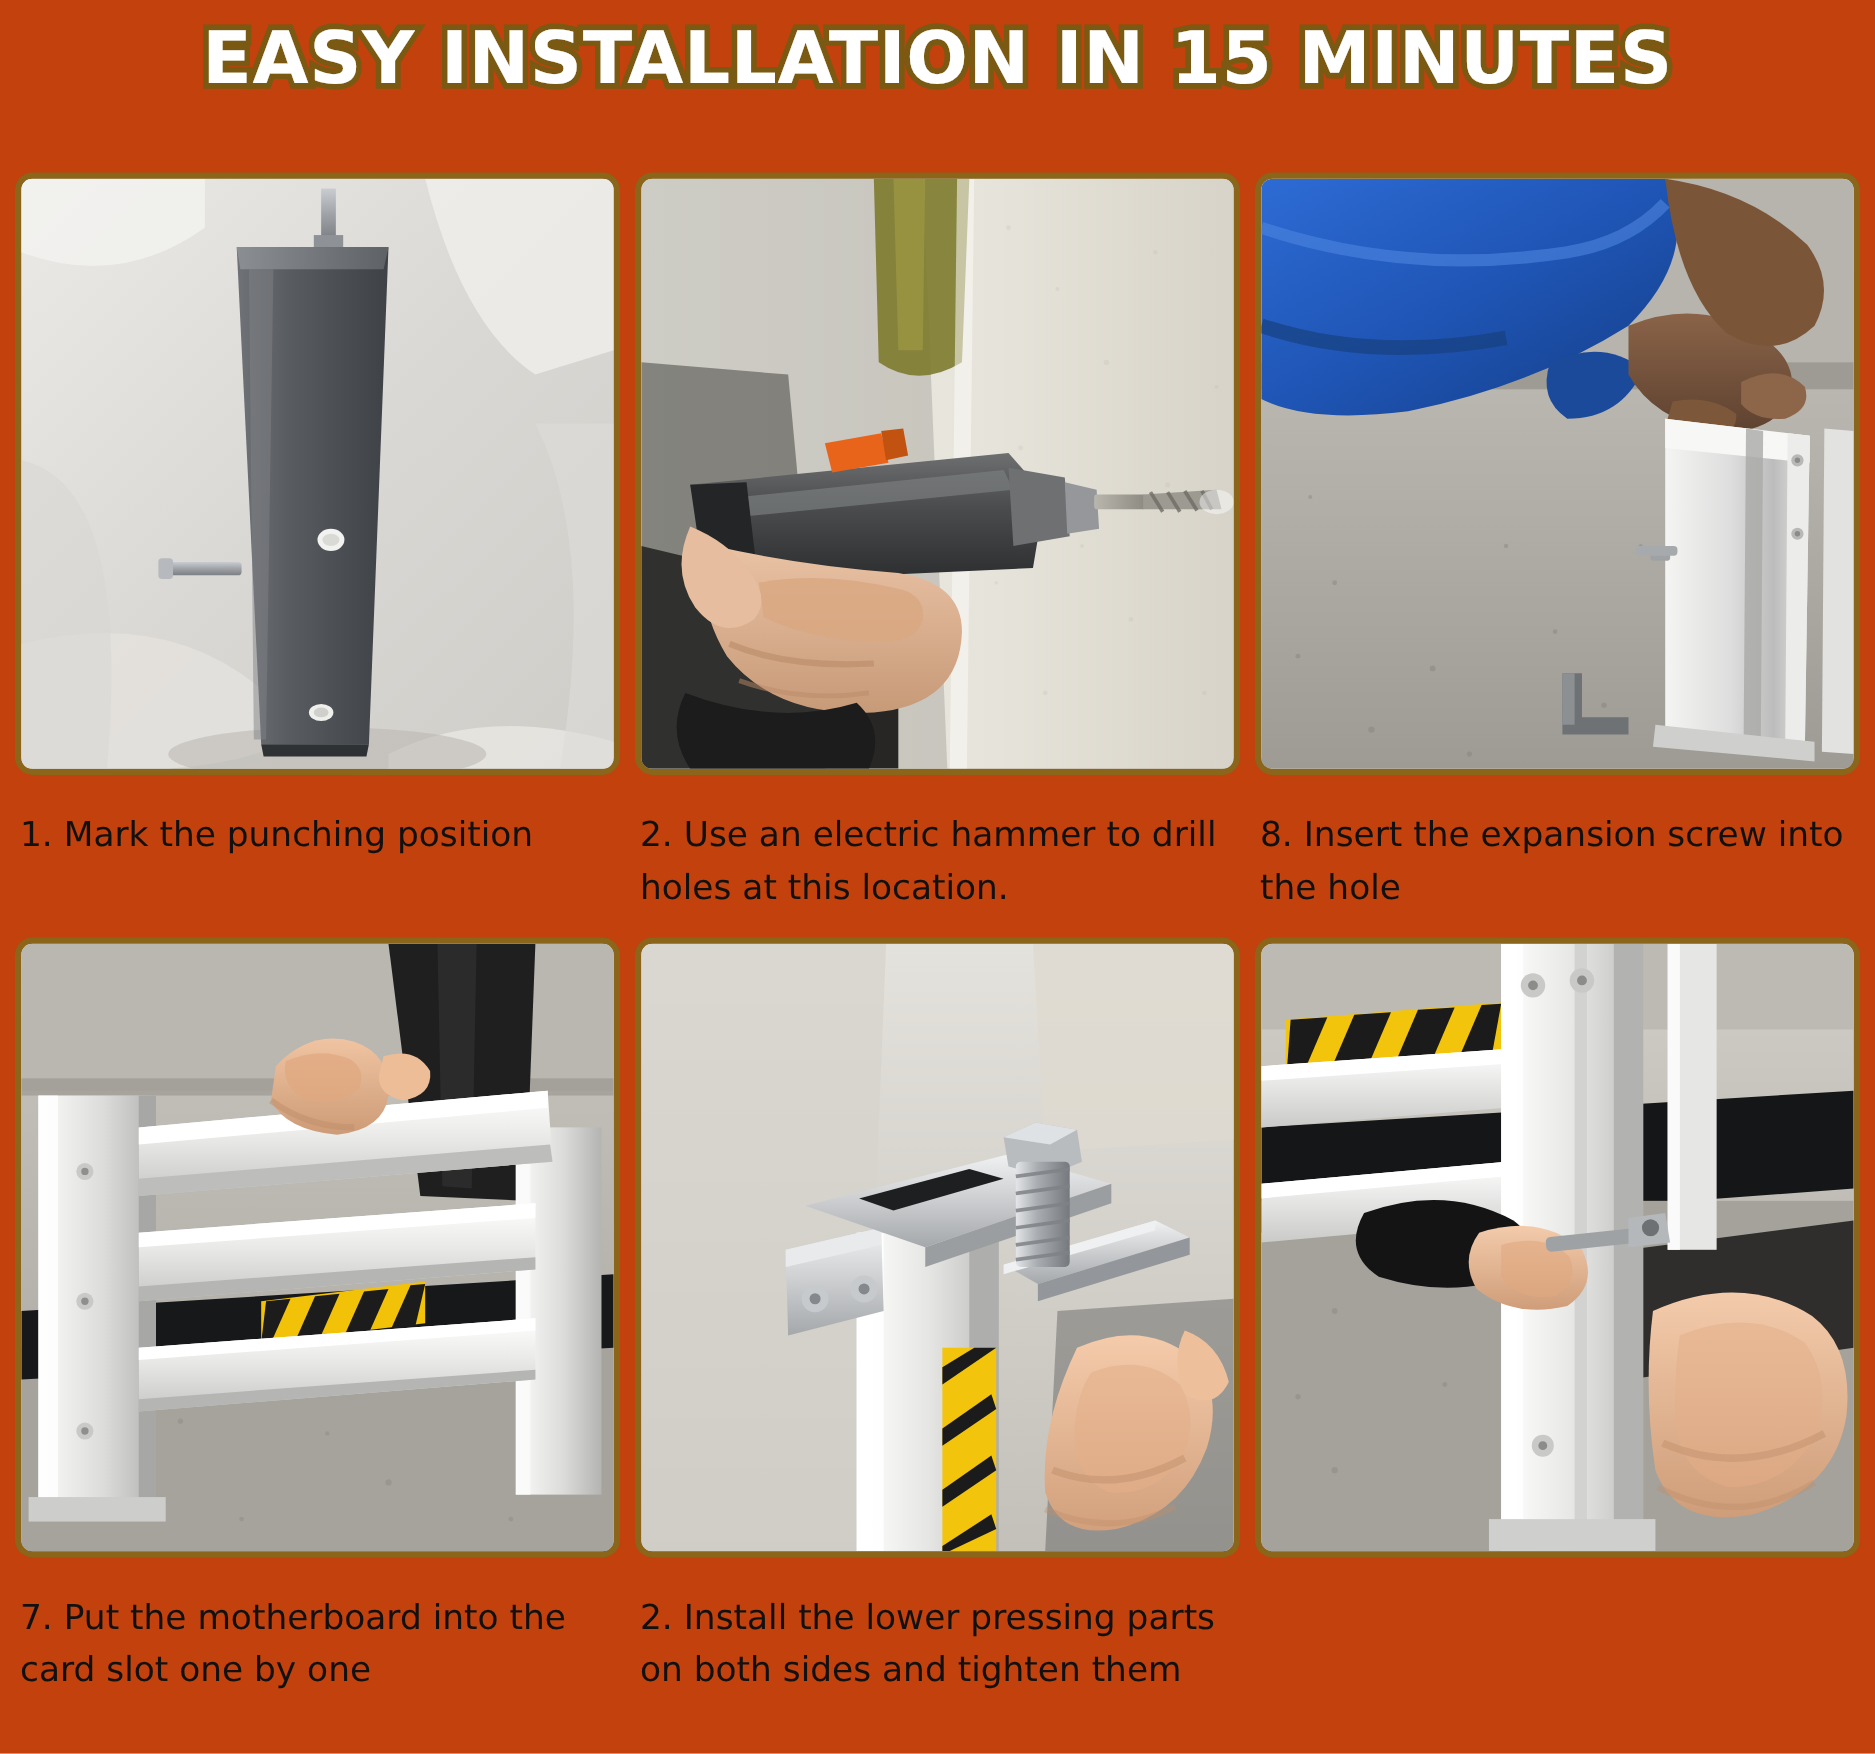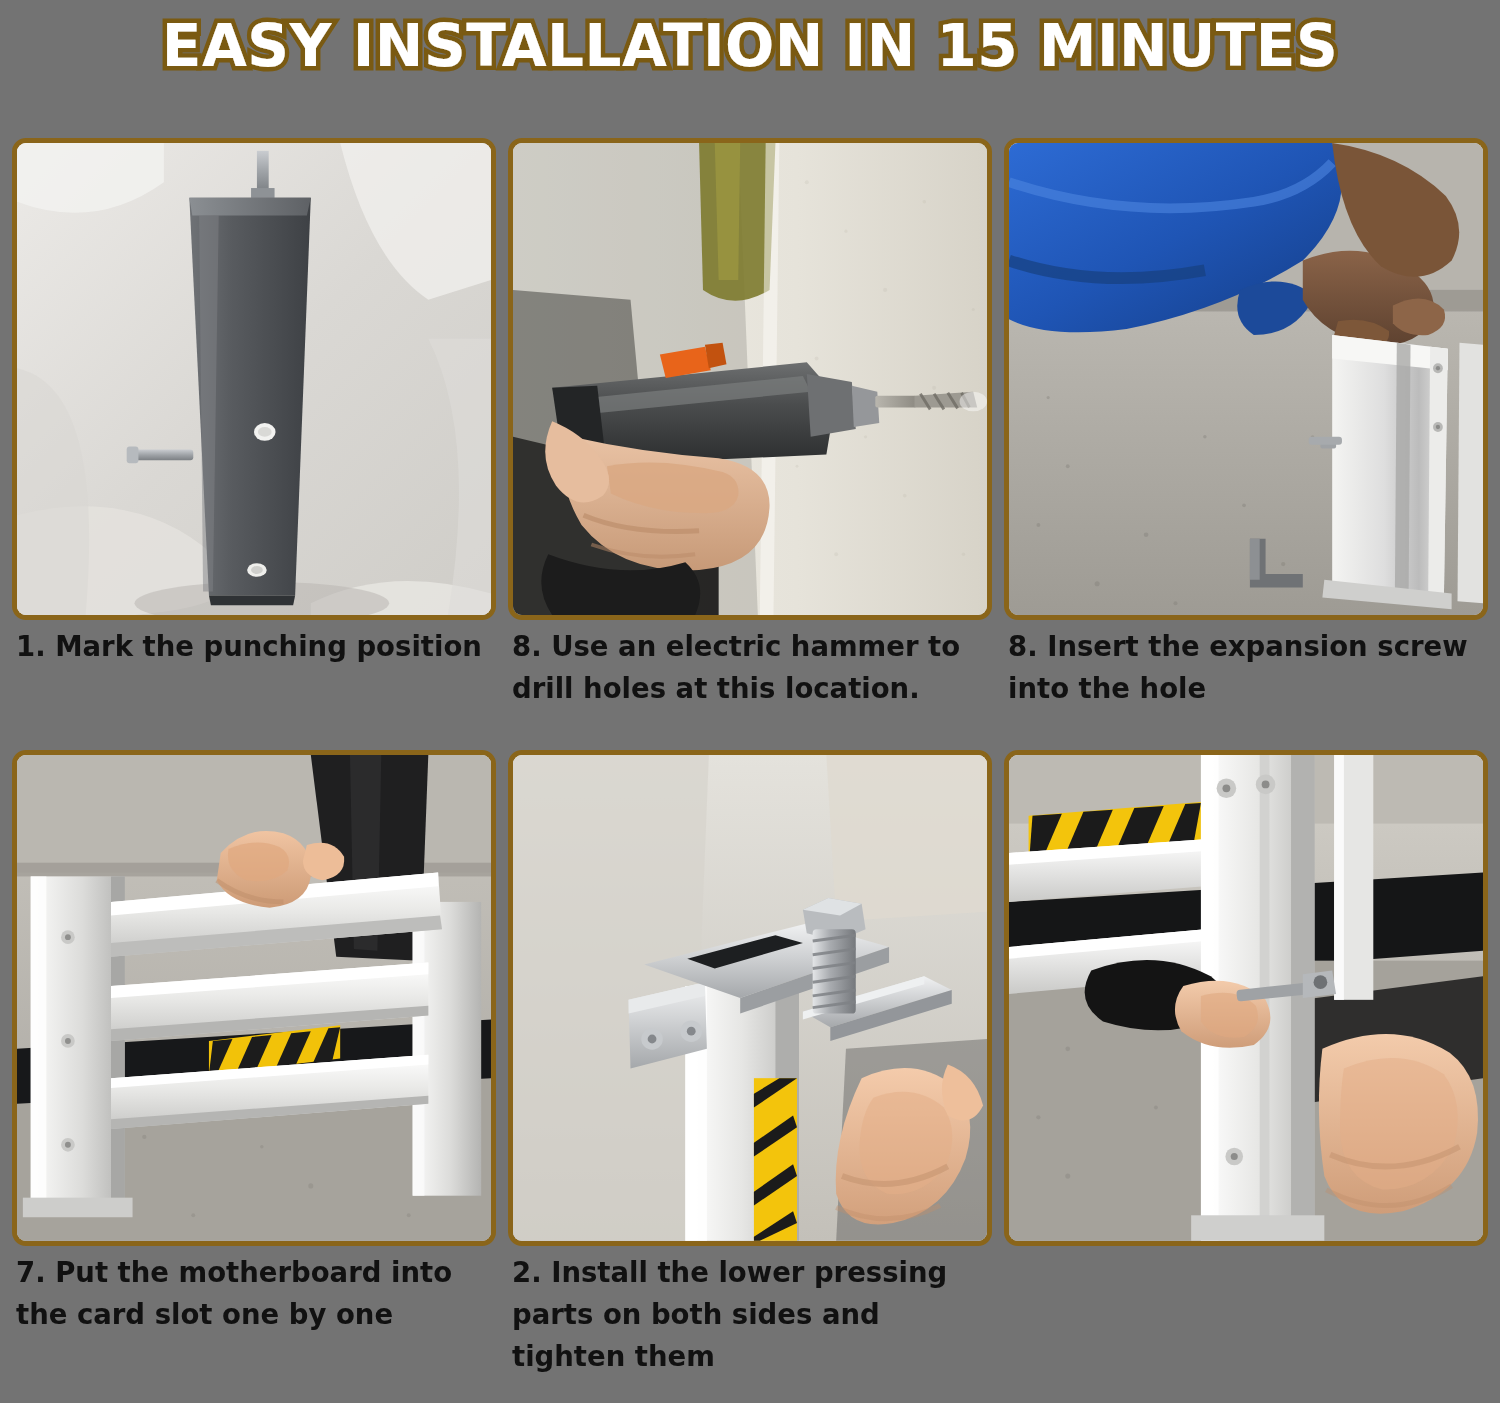--- a/index.html
+++ b/index.html
@@ -6,21 +6,21 @@
   html, body {
     margin: 0; padding: 0;
     width: 1500px; height: 1403px;
     background: #ffffff;
     font-family: "Liberation Sans", sans-serif;
     overflow: hidden;
   }
   #page {
     position: relative;
     width: 1500px; height: 1403px;
-    background: #737373;
+    background: #c2410c;
   }
 
   
   .banner {
     position: absolute;
     left: 0; top: 0;
     width: 1500px; height: 92px;
     display: flex; align-items: center; justify-content: center;
   }
   .banner-text {
@@ -61,23 +61,22 @@
     border-radius: 14px;
     overflow: hidden;
     position: relative;
     background: #cfcfcf;
   }
   .caption {
     font-family: "DejaVu Sans", sans-serif;
     font-size: 27.5px;
     line-height: 1.52;
     color: #111111;
-    padding: 6px 4px 0 4px;
+    padding: 28px 4px 0 4px;
     min-height: 130px;
-    font-weight: bold;
   }
   .row2 .photo { height: 496px; }
 
   
   .fill { position: absolute; inset: 0; }
   svg { display: block; }
 </style>
 </head>
 <body>
 
@@ -232,21 +231,21 @@
             <path d="M96 330 Q150 320 214 336 Q232 342 230 360 Q226 378 196 378 Q140 378 100 358 Z" fill="#d9a883" opacity="0.85"></path>
             <path d="M72 380 Q120 400 190 396" stroke="#b98a68" stroke-width="5" fill="none" opacity="0.6"></path>
             <path d="M80 410 Q130 428 186 420" stroke="#b98a68" stroke-width="4" fill="none" opacity="0.5"></path>
 
             <path d="M40 284 Q24 320 44 350 Q66 378 92 360 Q106 344 88 320 Q70 296 40 284 Z" fill="#e6bd9e"></path>
 
             <path d="M36 420 Q20 452 40 482 L186 482 Q200 450 176 428 Q110 448 36 420 Z" fill="#1c1c1c"></path>
           </g>
         </svg>
       </div>
-      <div class="caption">8. Use an electric hammer to drill holes at this location.</div>
+      <div class="caption">2. Use an electric hammer to drill holes at this location.</div>
     </div>
 
     <div class="cell row1">
       <div class="photo">
         <svg class="fill" viewBox="0 0 484 482" preserveAspectRatio="none">
           <defs>
             <linearGradient id="floor3" x1="0" y1="0" x2="0" y2="1">
               <stop offset="0" stop-color="#c9c6bf"></stop>
               <stop offset="1" stop-color="#9e9b94"></stop>
             </linearGradient>

